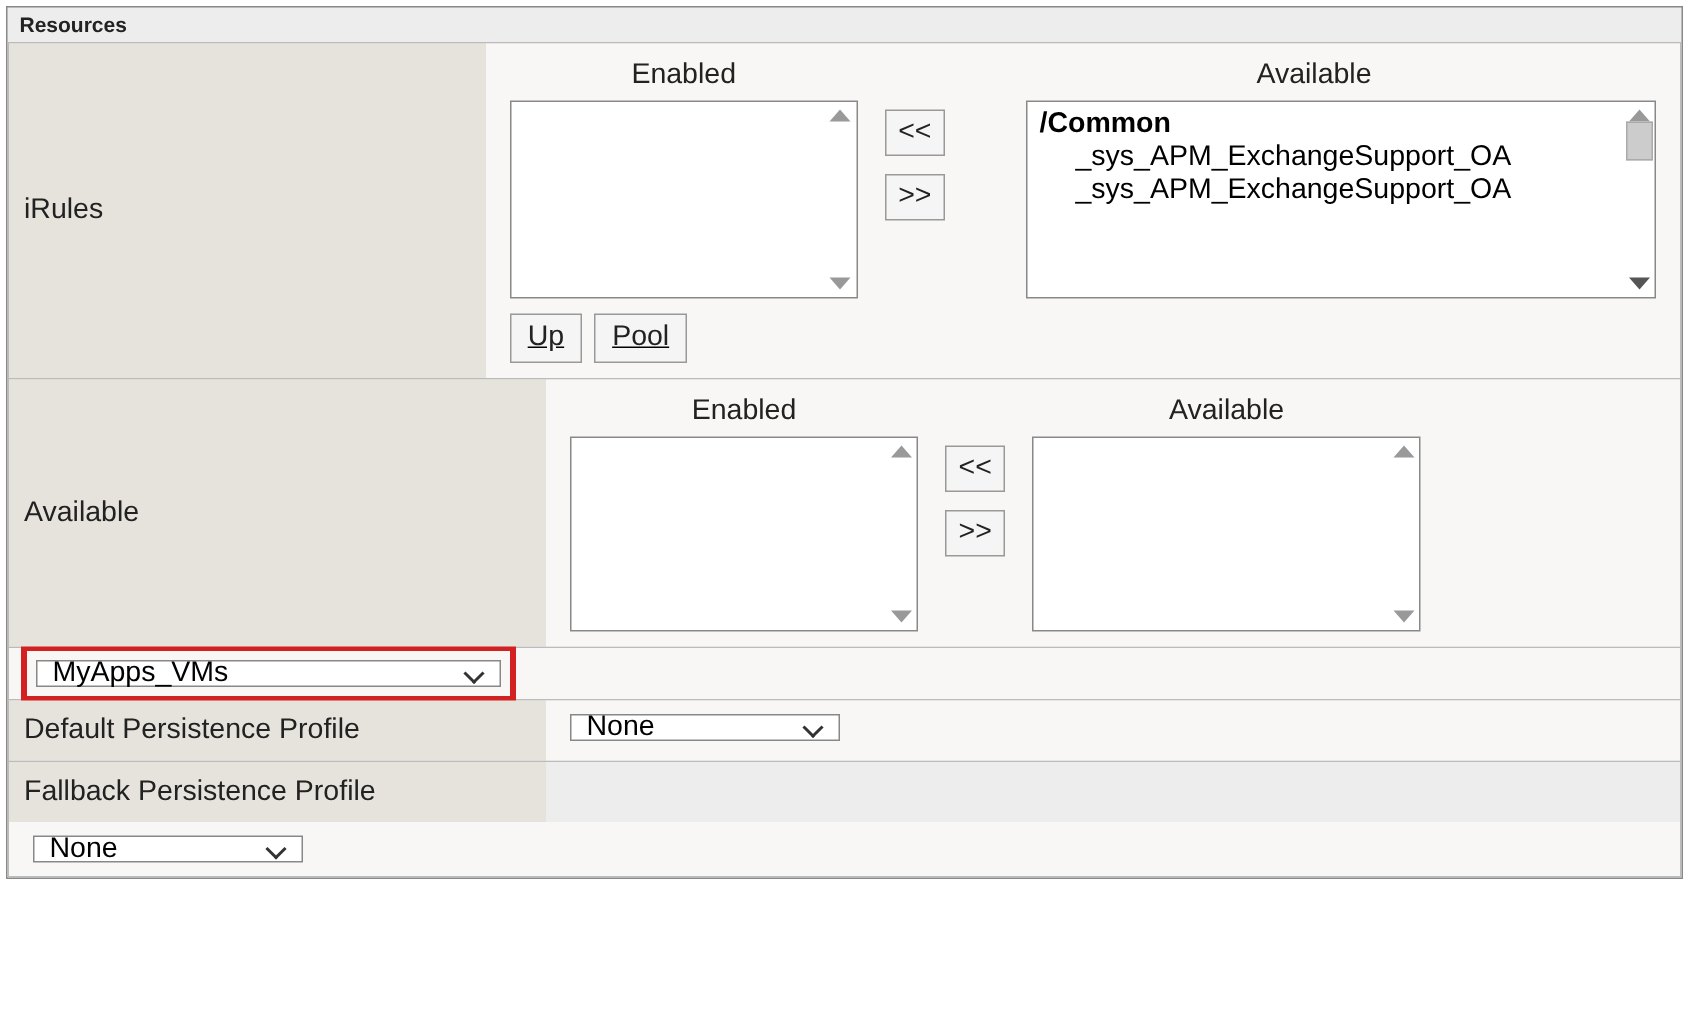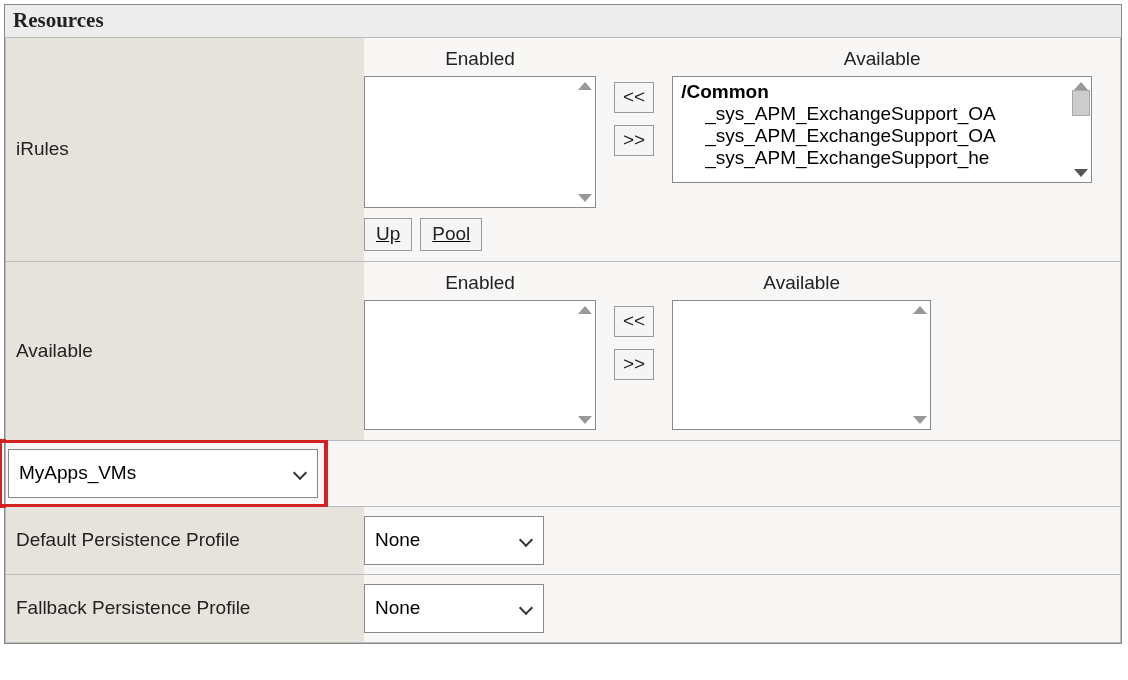--- a/index.html
+++ b/index.html
@@ -10,45 +10,44 @@
       padding: 4px;
     }
     .panel {
       border: 1px solid #888;
       background: #ededed;
       width: 1118px;
     }
     .panel-header {
       font-weight: bold;
       padding: 3px 24px 4px 8px;
-      font-size: 21px;
+      font-size: 14px;
       color: #222;
-      font-family: Liberation Serif, serif;
     }
     .panel-body {
       border: 1px solid #bbb;
     }
     .row {
       display: flex;
       border-bottom: 1px solid #bbb;
     }
-    .row:last-child { border-bottom: none; }
+    .row:last-child { border-bottom: none; flex-direction: column; }
     .label-cell {
       width: 358px;
       background: #e6e3dc;
       padding: 10px 10px 10px 10px;
       display: flex;
       align-items: center;
       color: #222;
       position: relative;
     }
     .value-cell {
       flex: 1;
       background: #f8f7f5;
-      padding: 10px 0;
+      padding: 10px 16px;
       display: flex;
       align-items: flex-start;
       gap: 10px;
     }
     .transfer-group {
       display: flex;
       flex-direction: column;
       gap: 10px;
       width: 100%;
     }
@@ -68,21 +67,21 @@
       padding: 0 0 6px 0;
       color: #222;
     }
     .listbox {
       border: 1px solid #888;
       background: #fff;
       overflow: hidden;
       position: relative;
     }
     .listbox-enabled { width: 232px; height: 132px; }
-    .listbox-available-irules { width: 420px; height: 107px; }
+    .listbox-available-irules { width: 420px; height: 132px; margin-left: 36px; }
     .listbox-enabled-policies { width: 232px; height: 130px; }
     .listbox-available-policies { width: 259px; height: 130px; }
     .scrollbar {
       position: absolute;
       right: 0; top: 1px; bottom: 1px;
       width: 21px;
       display: flex;
       flex-direction: column;
       justify-content: space-between;
       align-items: center;
@@ -137,21 +136,21 @@
       gap: 8px;
       margin-left: 0;
       text-decoration: underline;
     }
     .select {
       display: inline-flex;
       align-items: center;
       justify-content: space-between;
       border: 1px solid #888;
       background: #fff;
-      height: 49px;
+      height: 18px;
       padding: 0 10px 0 10px;
       cursor: pointer;
       position: relative;
     }
     .chevron-v {
       position: relative;
       width: 14px; height: 14px;
     }
     .chevron-v::before {
       content: '';
@@ -217,21 +216,20 @@
               <button class="btn btn-small">&gt;&gt;</button>
             </div>
 
             <div class="list-column wide">
               <div class="list-header">Available</div>
               <div class="listbox listbox-available-irules">
                 <div class="list-content">
                   <div class="folder">/Common</div>
                   <div class="item">_sys_APM_ExchangeSupport_OA</div>
                   <div class="item">_sys_APM_ExchangeSupport_OA</div>
-                  <div class="item">_sys_APM_ExchangeSupport_he</div>
                 </div>
                 <div class="scrollbar">
                   <div class="scroll-arrow scroll-up"></div>
                   <div class="scroll-thumb"></div>
                   <div class="scroll-track"></div>
                   <div class="scroll-arrow scroll-down-dark"></div>
                 </div>
               </div>
             </div>
 

